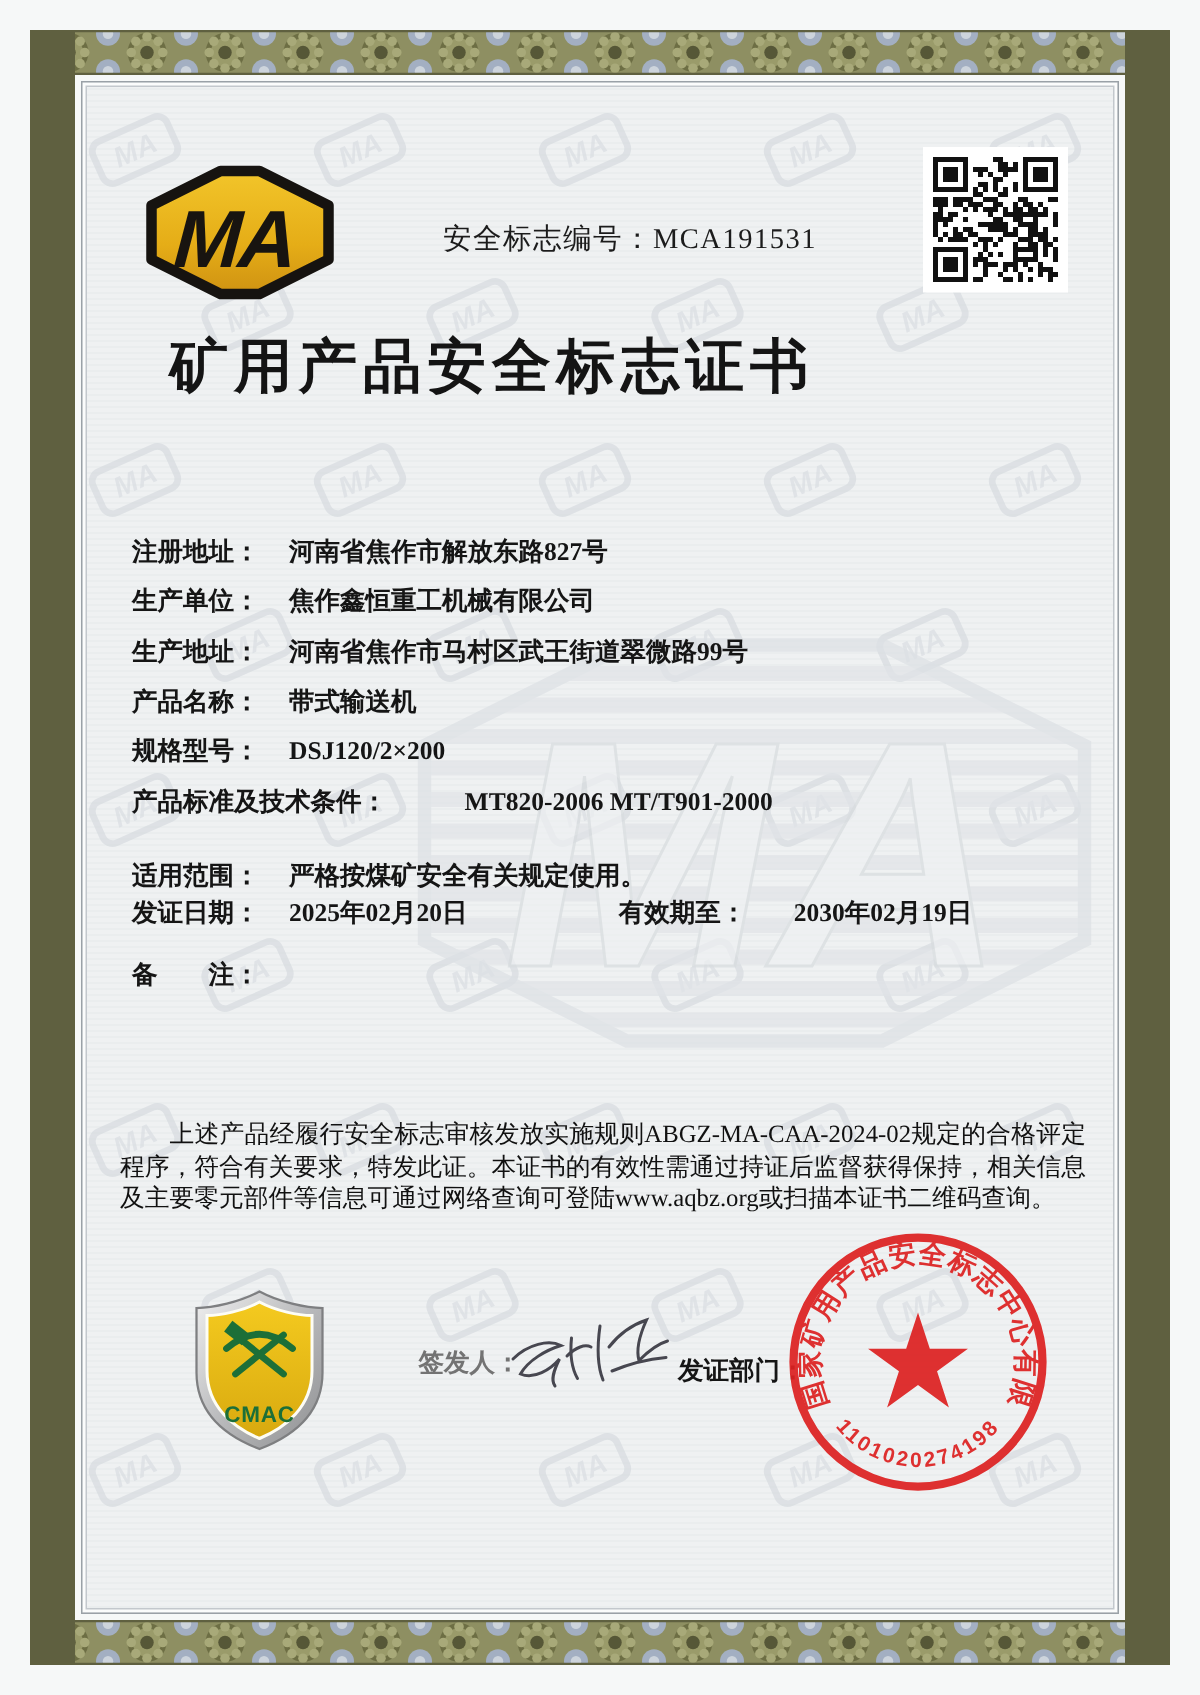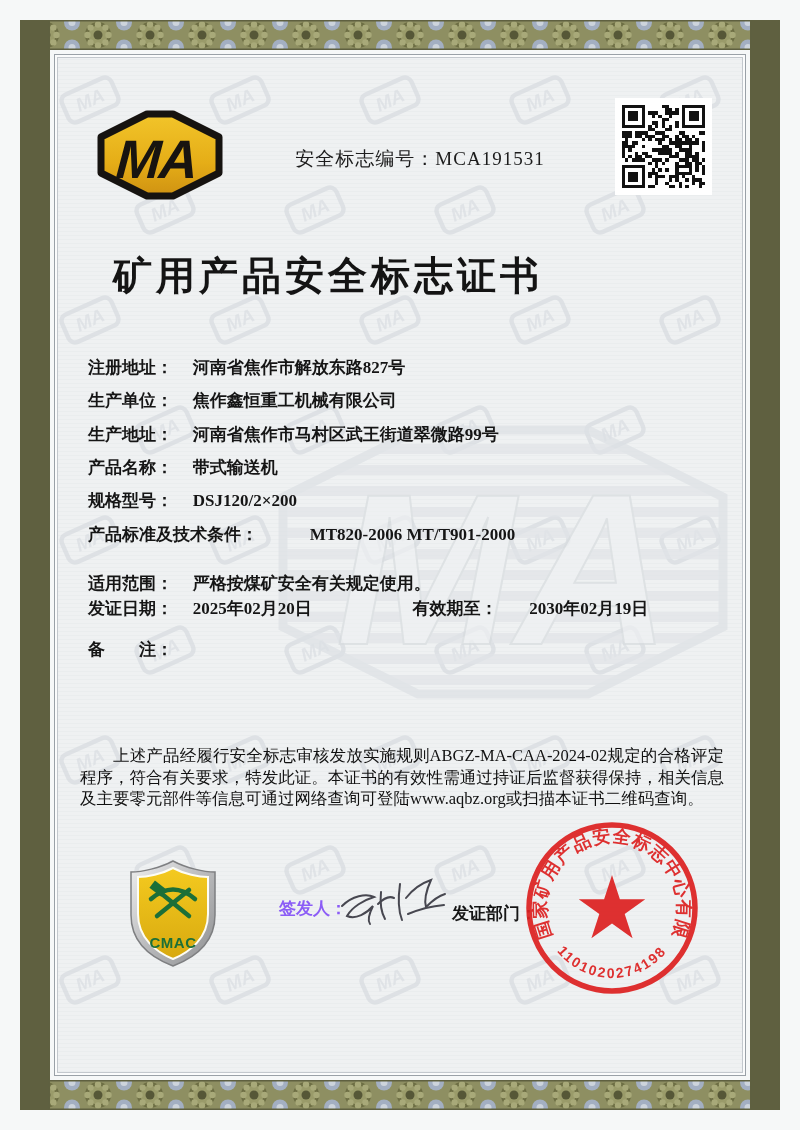--- a/index.html
+++ b/index.html
@@ -21,39 +21,39 @@
     background:repeating-linear-gradient(180deg,#eff1f2 0 3px,#eaedee 3px 4px);}
   .wm-layer{position:absolute;left:0;top:0;z-index:1;opacity:.6;}
   .big-wm{position:absolute;left:268px;top:412px;z-index:1;opacity:.7;}
 
   
   .ma-logo{position:absolute;left:94px;top:106px;z-index:3;}
   .cert-no{position:absolute;left:240px;top:146px;width:360px;z-index:3;text-align:center;
     font-family:"Liberation Serif",serif;font-size:19px;color:#1c1c1c;letter-spacing:1px;}
   .qr{position:absolute;left:615px;top:98px;z-index:3;}
 
-  .title{position:absolute;left:0;top:249px;width:656px;z-index:3;text-align:center;
+  .title{position:absolute;left:0;top:217px;width:656px;z-index:3;text-align:center;
     font-family:"Liberation Serif",serif;font-weight:900;font-size:39px;color:#141414;letter-spacing:4px;}
 
   
   .field-row{position:absolute;left:88px;z-index:3;font-size:17px;color:#151515;white-space:nowrap;}
   .flabel{display:inline-block;min-width:100px;font-weight:700;font-family:"Liberation Sans",sans-serif;}
   .field-row.wide .flabel{min-width:217px;}
   .fvalue{font-family:"Liberation Serif",serif;font-weight:700;}
   .dates-row .fvalue.first{display:inline-block;min-width:215px;}
   .dates-row .flabel.second{min-width:112px;}
 
   
   .body-par{position:absolute;left:80px;top:745px;width:644px;z-index:3;
     font-family:"Liberation Serif",serif;font-weight:400;font-size:16.5px;line-height:21.5px;
     color:#111;text-align:justify;text-indent:2em;}
 
   
   .cmac{position:absolute;left:126px;top:858px;z-index:3;}
-  .signer-label{position:absolute;left:279px;top:897px;z-index:3;font-size:17px;font-weight:700;color:#8b5cf6;}
+  .signer-label{position:absolute;left:279px;top:897px;z-index:3;font-size:17px;font-weight:700;color:#737373;}
   .signature{position:absolute;left:336px;top:866px;z-index:4;}
   .dept-label{position:absolute;left:452px;top:902px;z-index:3;font-size:17px;font-weight:700;color:#151515;}
   .stamp{position:absolute;left:517px;top:813px;z-index:5;opacity:.93;}
   .stamp-date{position:absolute;left:540px;top:917px;z-index:6;font-size:19px;font-weight:700;
     color:#101010;letter-spacing:1px;font-family:"Liberation Sans",sans-serif;}
 
   svg text{font-family:"Liberation Sans",sans-serif;}
 </style>
 </head>
 <body>

